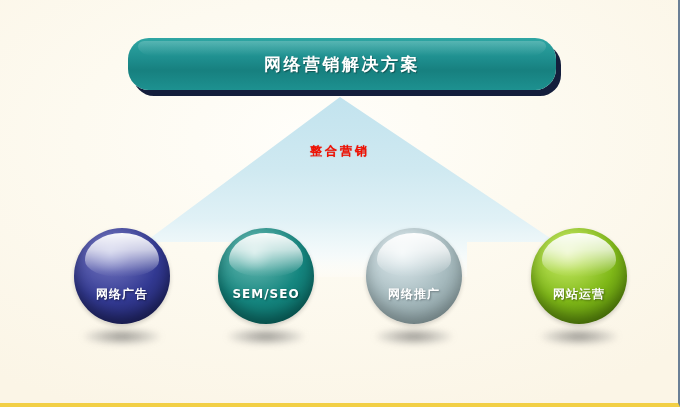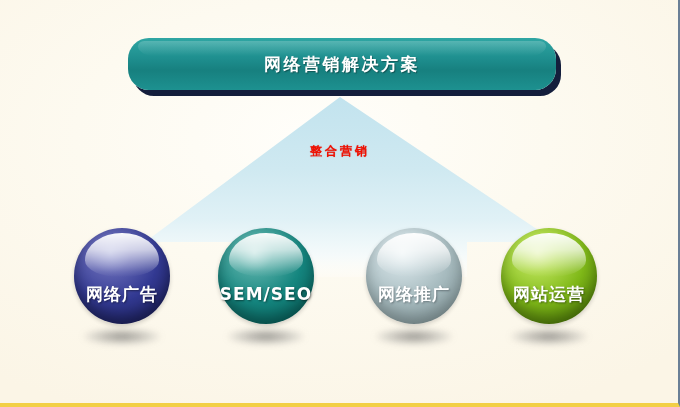--- a/index.html
+++ b/index.html
@@ -115,21 +115,21 @@
     width: 78%;
     height: 46%;
     border-radius: 50% 50% 48% 48% / 62% 62% 38% 38%;
     background: linear-gradient(180deg, rgba(255,255,255,0.96) 0%, rgba(255,255,255,0.72) 38%, rgba(255,255,255,0.10) 88%, rgba(255,255,255,0) 100%);
     pointer-events: none;
   }
   .sphere .label {
     position: relative;
     z-index: 3;
     color: #ffffff;
-    font-size: 17px;
+    font-size: 12px;
     font-weight: bold;
     letter-spacing: 1px;
     white-space: nowrap;
     text-shadow: 1px 1px 2px rgba(0,0,0,0.45);
     margin-top: 36px;
   }
   .shadow {
     position: absolute;
     left: 16px;
     top: 100px;
@@ -216,21 +216,21 @@
   </div>
 
   <div class="sphere-slot" style="left:359px;">
     <div class="shadow"></div>
     <div class="sphere sph-steel">
       <div class="gloss"></div>
       <div class="label">网络推广</div>
     </div>
   </div>
 
-  <div class="sphere-slot" style="left:494px;">
+  <div class="sphere-slot" style="left:524px;">
     <div class="shadow"></div>
     <div class="sphere sph-green">
       <div class="gloss"></div>
       <div class="label">网站运营</div>
     </div>
   </div>
 
 
 </div>
 

